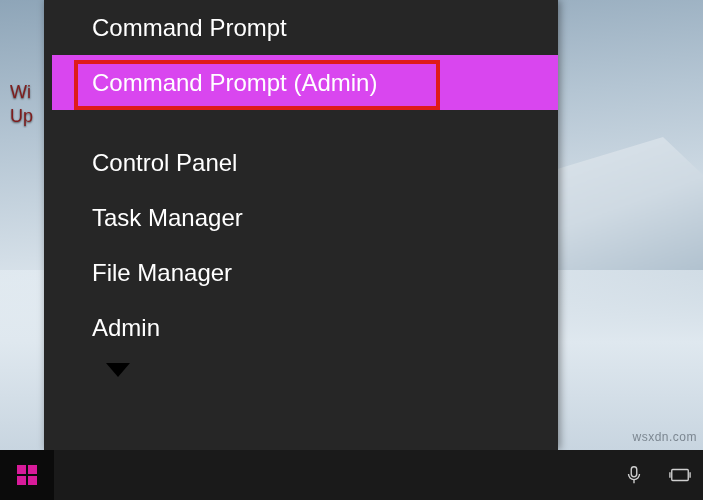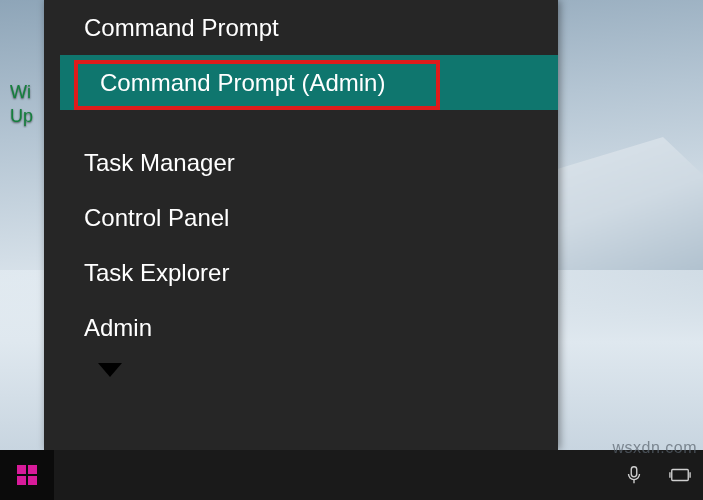--- a/index.html
+++ b/index.html
@@ -35,51 +35,51 @@
       left: 0;
       right: 0;
       bottom: 50px;
       height: 180px;
       background: linear-gradient(180deg, rgba(230,238,244,0.6) 0%, #dfe8ef 40%, #c8d5e0 100%);
     }
     .side-label {
       position: absolute;
       left: 10px;
       top: 80px;
-      color: #15803d;
+      color: #7f1d1d;
       font-size: 18px;
       line-height: 24px;
       text-shadow: 0 1px 2px rgba(0,0,0,0.6);
       width: 30px;
       overflow: hidden;
       white-space: nowrap;
     }
     .context-menu {
       position: absolute;
       left: 44px;
       top: 0;
       width: 514px;
       height: 450px;
       background: #262626;
       color: #fff;
       box-shadow: 2px 0 8px rgba(0,0,0,0.4);
+      padding-left: 8px;
     }
     .menu-item {
       padding: 0 40px;
       height: 55px;
       display: flex;
       align-items: center;
       font-size: 24px;
       font-weight: 400;
       color: #fff;
       cursor: default;
     }
     .menu-item.hovered {
-      background: #0f766e;
-      margin-left: 16px;
+      background: #d946ef;
     }
     .menu-item.highlighted {
       position: relative;
     }
     .highlight-box {
       position: absolute;
       left: 74px;
       top: 60px;
       width: 366px;
       height: 50px;
@@ -143,22 +143,22 @@
     .mic-icon svg, .taskview-icon svg {
       width: 22px;
       height: 22px;
       stroke: #cfcfcf;
       fill: none;
       stroke-width: 1.5;
     }
     .watermark {
       position: absolute;
       right: 6px;
-      bottom: 43px;
-      font-size: 16px;
+      bottom: 56px;
+      font-size: 12px;
       color: rgba(90,100,110,0.7);
       letter-spacing: 0.5px;
     }
   </style>
 </head>
 <body>
 
 <div class="desktop-bg">
   <div class="mountain"></div>
   <div class="snow-foreground"></div>
@@ -171,27 +171,27 @@
 
 <div class="context-menu">
   <div class="menu-item">
     <span>Command Prompt</span>
   </div>
   <div class="menu-item hovered highlighted">
     <span>Command Prompt (Admin)</span>
   </div>
   <div class="gap"></div>
   <div class="menu-item">
+    <span>Control Panel</span>
+  </div>
+  <div class="menu-item">
     <span>Task Manager</span>
   </div>
   <div class="menu-item">
-    <span>Control Panel</span>
-  </div>
-  <div class="menu-item">
-    <span>Task Explorer</span>
+    <span>File Manager</span>
   </div>
   <div class="menu-item">
     <span>Admin</span>
   </div>
   <div class="chevron-row">
     <div class="chevron-down"></div>
   </div>
 </div>
 
 <div class="highlight-box"></div>

